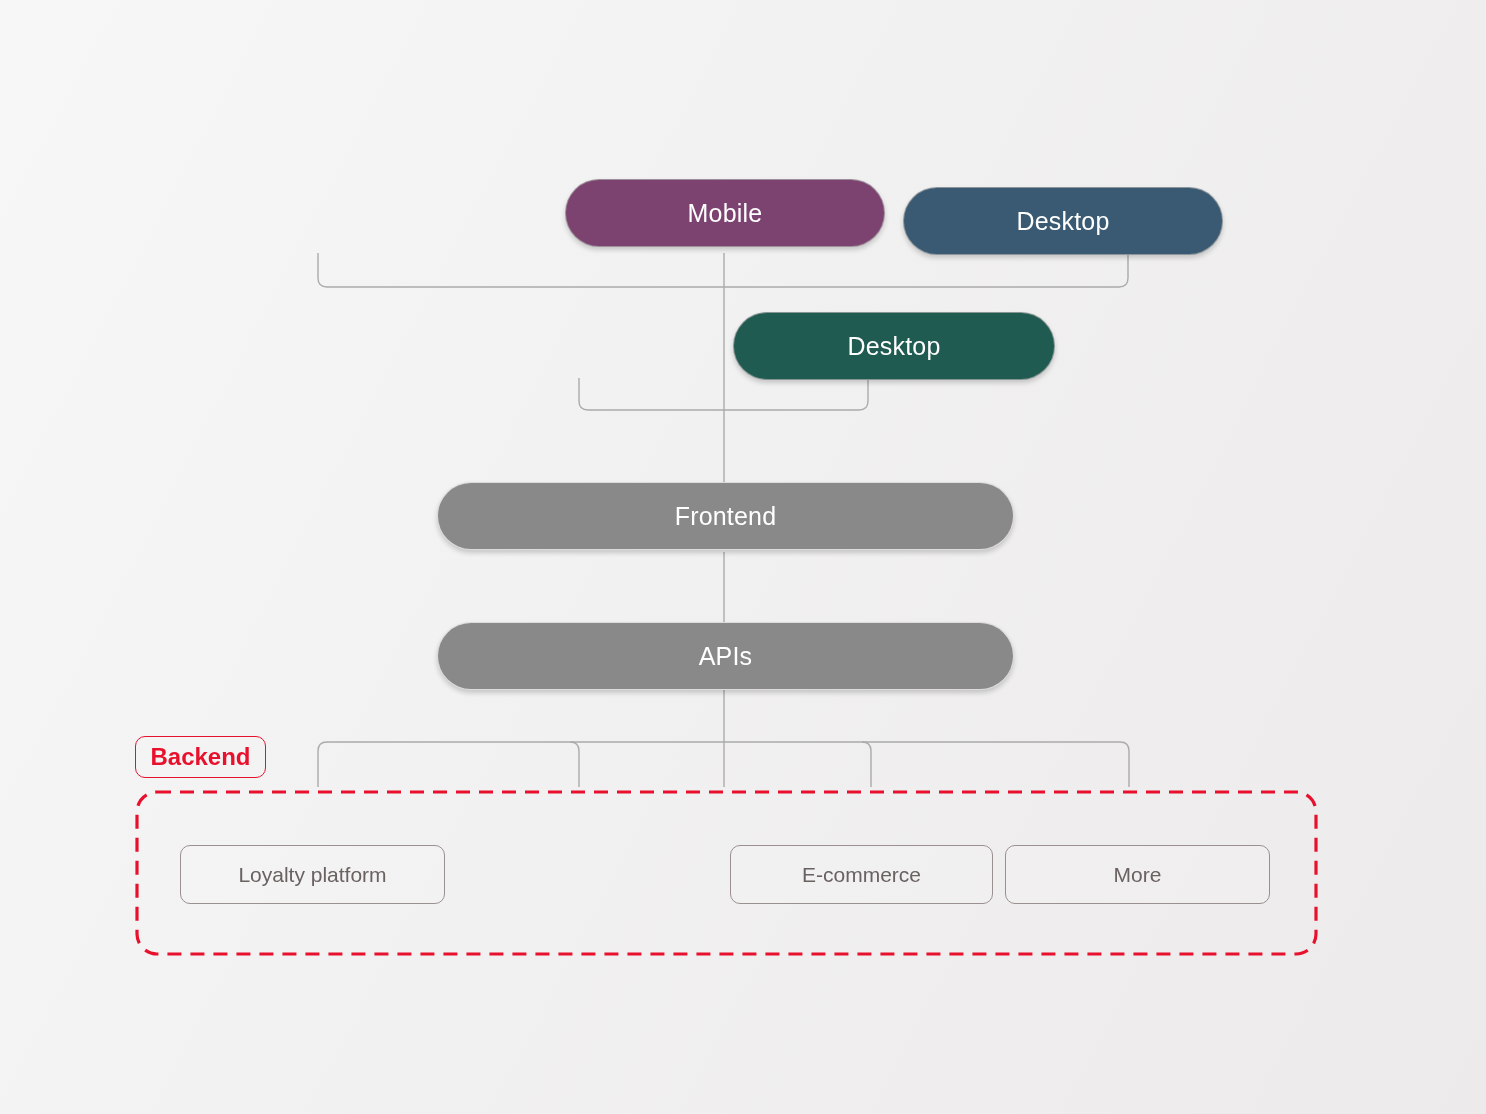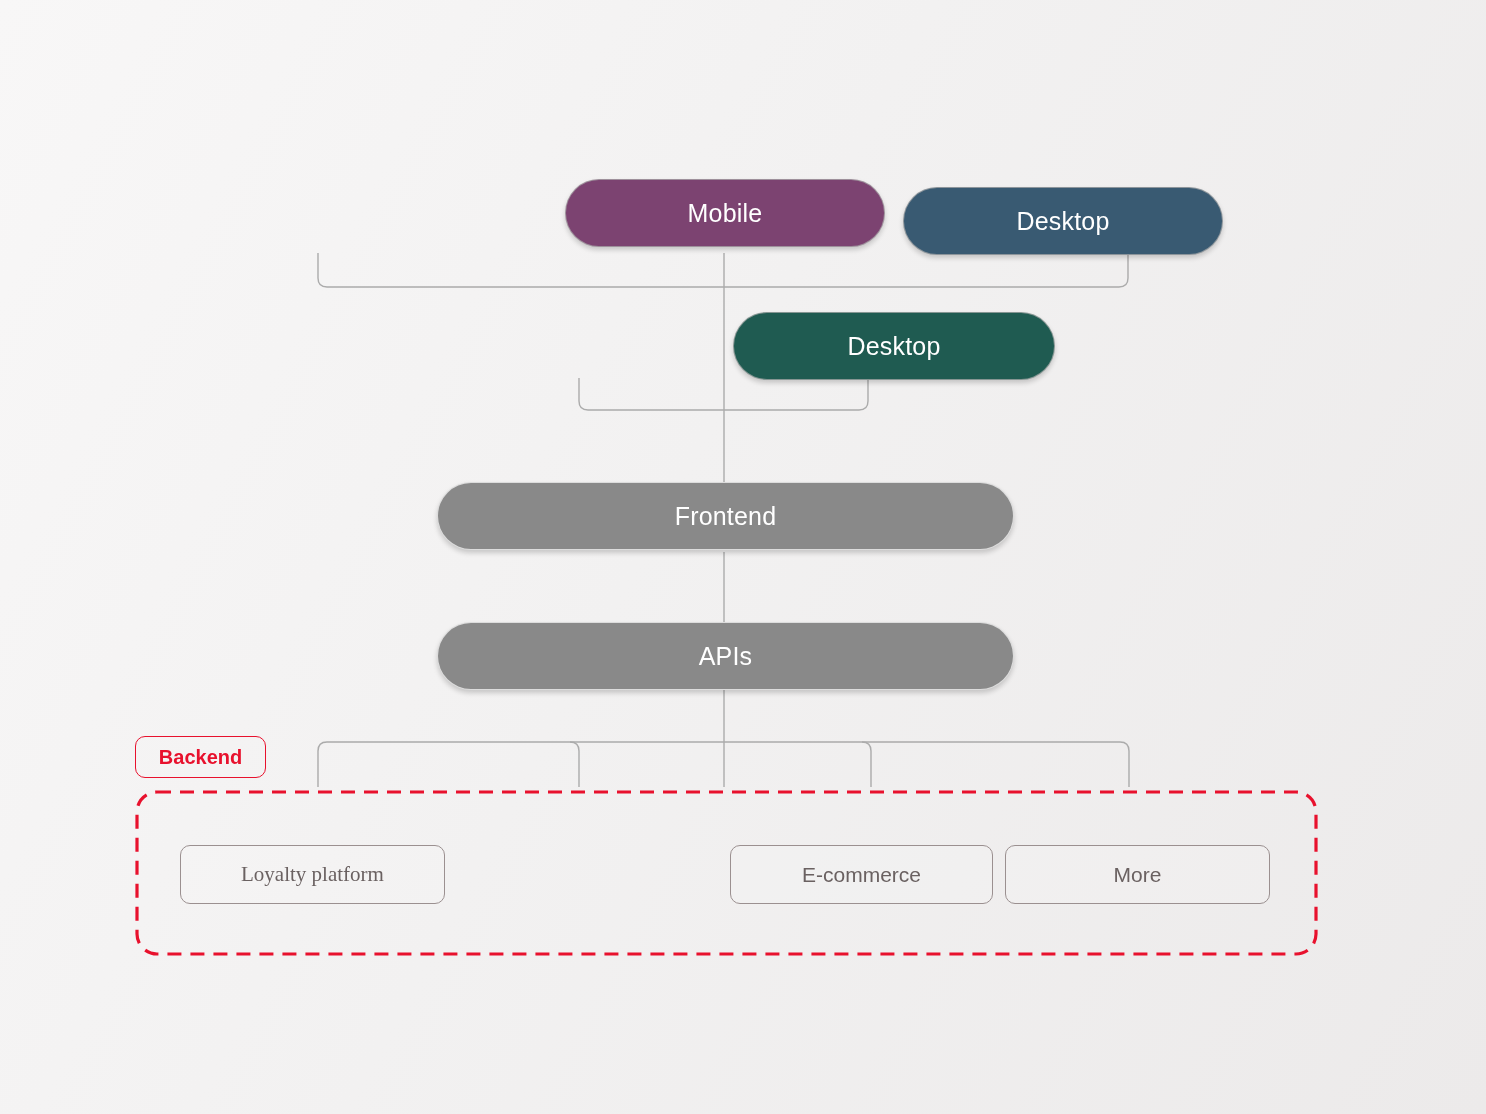--- a/index.html
+++ b/index.html
@@ -52,21 +52,21 @@
     top: 736px;
     width: 129px;
     height: 40px;
     z-index: 2;
     display: flex;
     align-items: center;
     justify-content: center;
     border: 1.6px solid #e8112d;
     border-radius: 10px;
     color: #e8112d;
-    font-size: 20px;
+    font-size: 24px;
     font-weight: 600;
   }
 </style>
 </head>
 <body>
 
 <div class="canvas">
 
   <svg class="connectors" width="1486" height="1114" viewBox="0 0 1486 1114">
     <g fill="none" stroke="#ABABAB" stroke-width="1.4">
@@ -104,21 +104,21 @@
     <span>Frontend</span>
   </div>
   <div class="pill gray" style="left: 437px; top: 622px; width: 575px; height: 66px; background: rgb(137, 137, 137);">
     <span>APIs</span>
   </div>
 
   <div class="backend-badge">
     <span>Backend</span>
   </div>
 
-  <div class="sys-box" style="left:180px; top:845px; width:263px; height:57px;font-family:Liberation Serif, serif;">
+  <div class="sys-box" style="left:180px; top:845px; width:263px; height:57px;">
     <span>Loyalty platform</span>
   </div>
   <div class="sys-box" style="left:1005px; top:845px; width:263px; height:57px;">
     <span>More</span>
   </div>
   <div class="sys-box" style="left:730px; top:845px; width:261px; height:57px;">
     <span>E-commerce</span>
   </div>
 
 </div>

